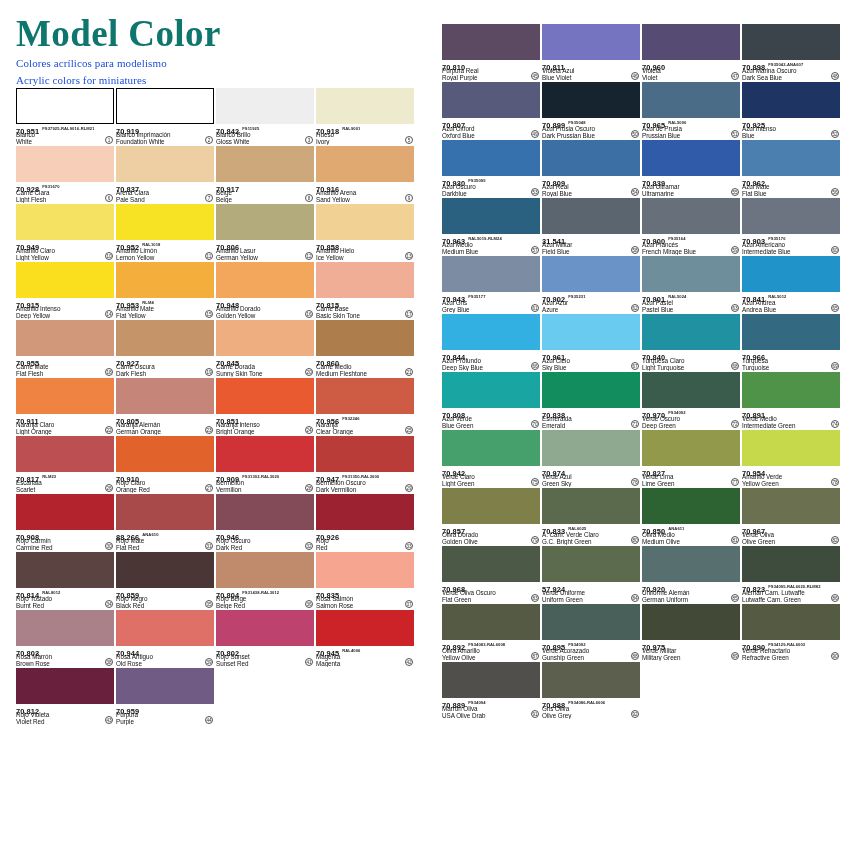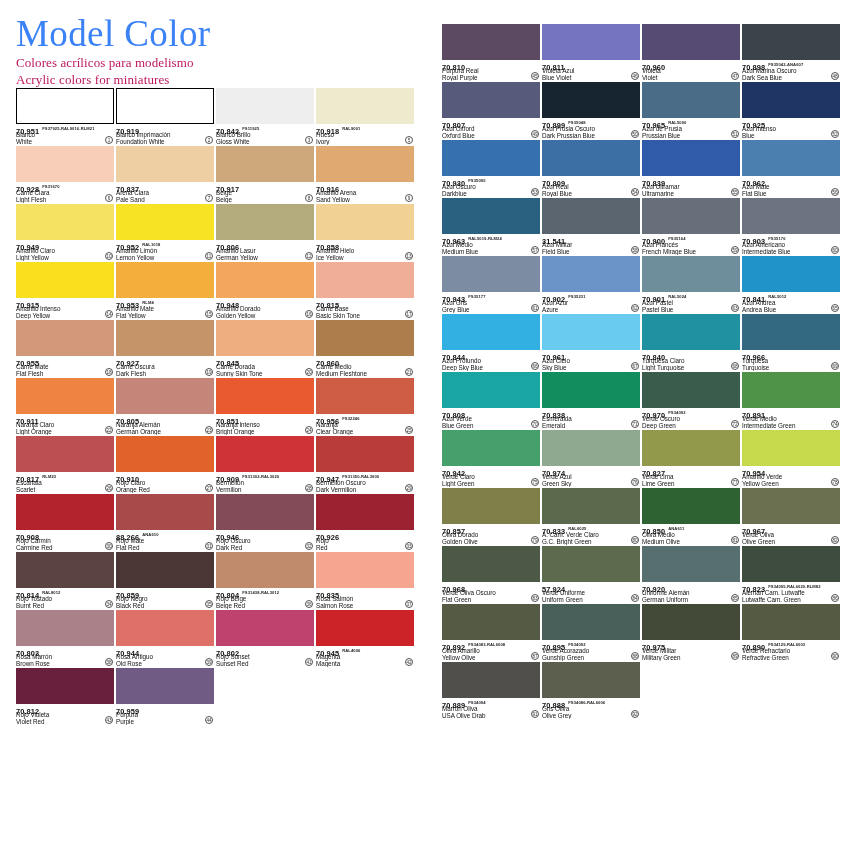--- a/index.html
+++ b/index.html
@@ -8,32 +8,32 @@
     font-family:"Liberation Sans", sans-serif;
     -webkit-font-smoothing:antialiased;
     overflow:hidden;
   }
   .page{position:relative;width:860px;height:862px;box-sizing:border-box;}
 
   
   .header{position:absolute;left:16px;top:14px;width:410px;}
   .title{
     font-family:"Liberation Serif", serif;
-    font-weight:normal;
+    font-weight:bold;
     font-size:37px;
     line-height:40px;
     letter-spacing:0.4px;
-    color:#3b82f6;
+    color:#0f766e;
     margin:0;
   }
   .subtitle{
     font-family:"Liberation Serif", serif;
-    font-size:13px;
+    font-size:11px;
     line-height:14.6px;
-    color:#be185d;
+    color:#1d4ed8;
     margin:0;
     padding-top:2px;
     letter-spacing:.1px;
   }
 
   
   .col{position:absolute;top:0;width:402px;}
   .col-left{left:16px;top:88px;}
   .col-right{left:442px;top:24px;}
 

